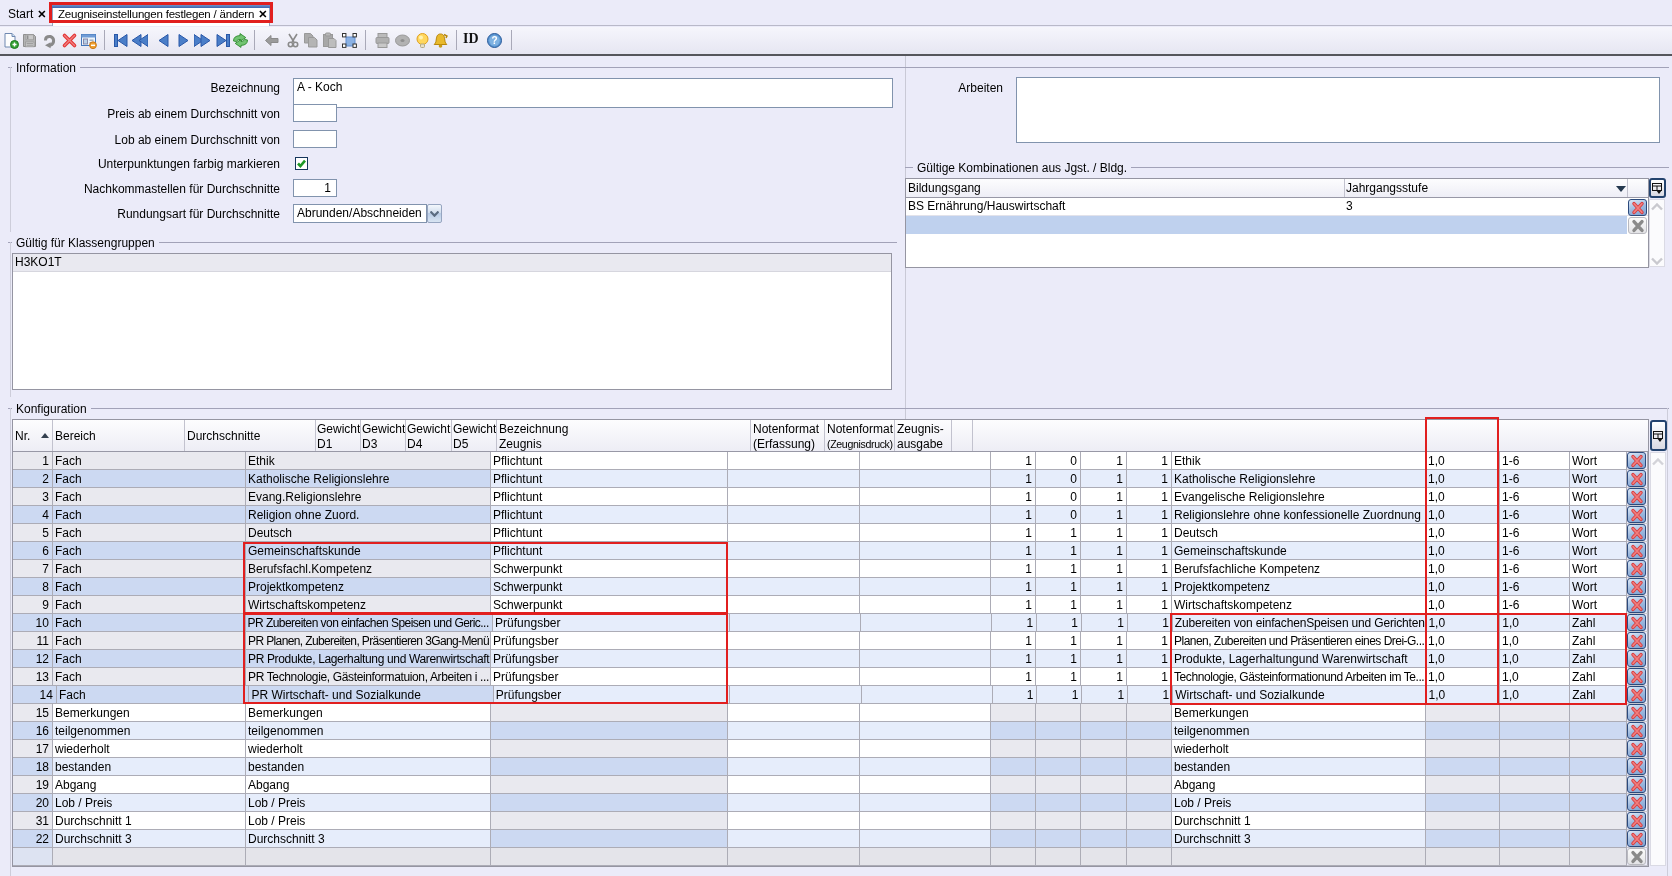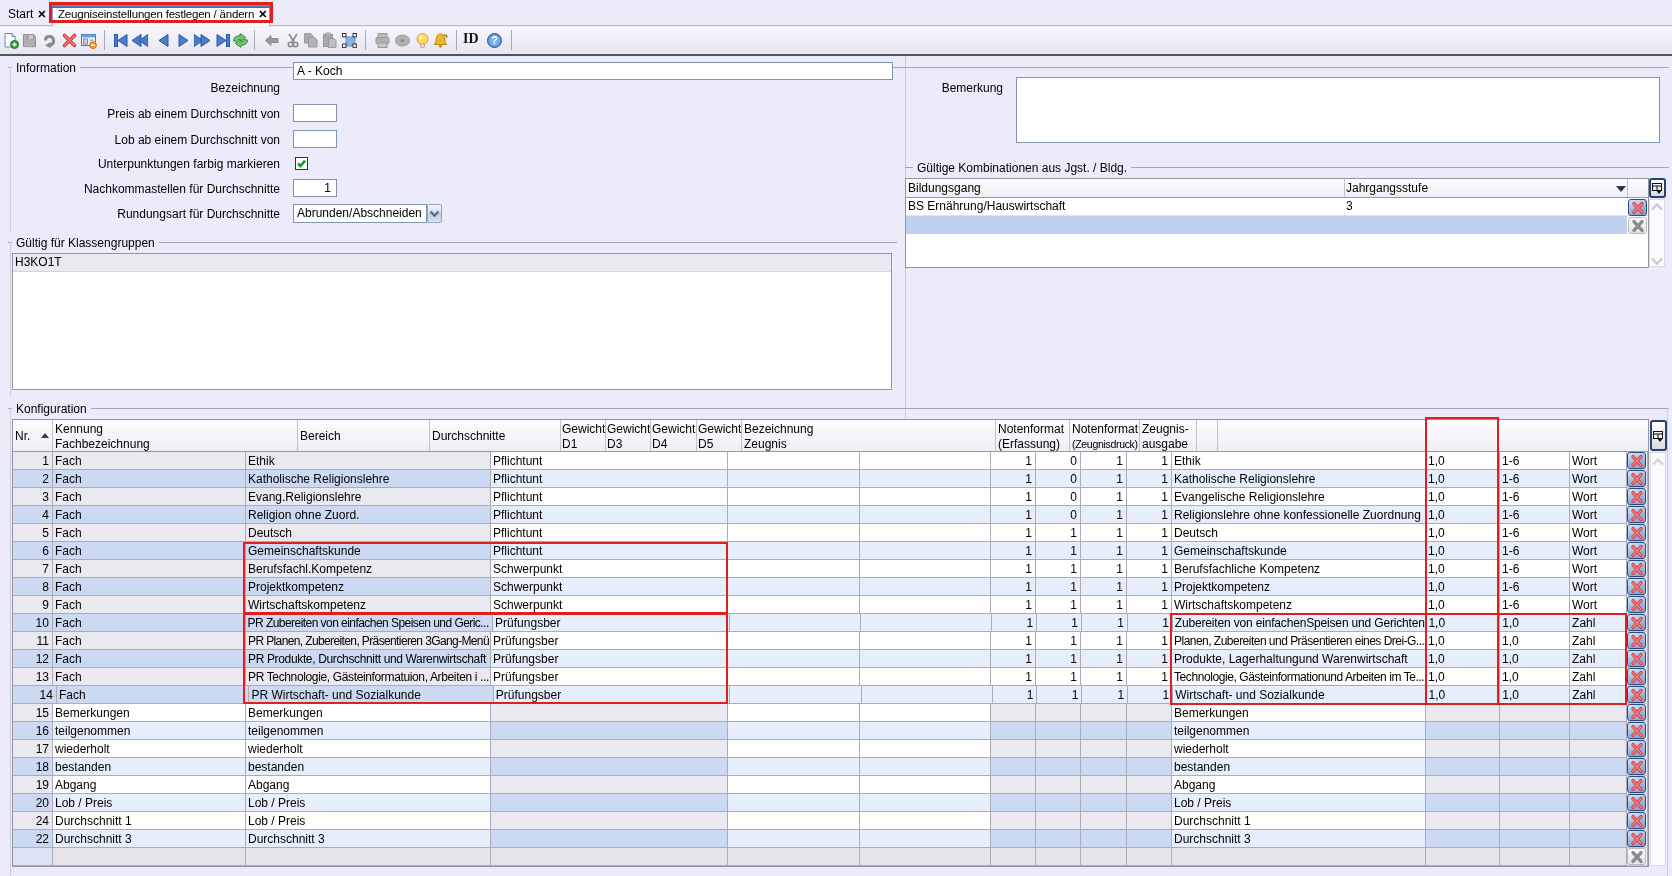--- a/index.html
+++ b/index.html
@@ -169,42 +169,42 @@
 <div class="sep" style="left:254px"></div>
 <div class="sep" style="left:365px"></div>
 <div class="sep" style="left:456px"></div>
 <div class="sep" style="left:511px"></div>
 </div>
 <div class="abs" style="left:905px;top:56px;width:1px;height:363px;background:#c9c9d6"></div>
 
 <div class="fl" style="left:8px;top:67px;width:1661px"></div>
 <div class="flab" style="left:12px;top:61px">Information</div>
 <div class="lab" style="left:80px;top:81px;width:200px">Bezeichnung</div>
-<div class="inp" style="left:293px;top:62px;width:600px;height:18px;padding:1px 3px 0">A - Koch</div>
+<div class="inp" style="left:293px;top:78px;width:600px;height:30px;padding:1px 3px 0">A - Koch</div>
 <div class="lab" style="left:80px;top:107px;width:200px">Preis ab einem Durchschnitt von</div>
 <div class="inp" style="left:293px;top:104px;width:44px;height:18px"></div>
 <div class="lab" style="left:80px;top:133px;width:200px">Lob ab einem Durchschnitt von</div>
 <div class="inp" style="left:293px;top:130px;width:44px;height:18px"></div>
 <div class="lab" style="left:60px;top:157px;width:220px">Unterpunktungen farbig markieren</div>
 <div class="abs" style="left:295px;top:157px;width:13px;height:13px;background:#fff;border:1px solid #16365c">
 <svg width="11" height="11" viewBox="0 0 11 11" style="position:absolute;left:0;top:0">
       <path d="M2 5.5 L4.4 8 L9 2.6" stroke="#1f9927" stroke-width="2.6" fill="none"></path>
     </svg>
   </div>
 <div class="lab" style="left:60px;top:182px;width:220px">Nachkommastellen für Durchschnitte</div>
 <div class="inp num" style="left:293px;top:179px;width:44px;height:18px;padding:1px 5px 0;text-align:right">1</div>
 <div class="lab" style="left:80px;top:207px;width:200px">Rundungsart für Durchschnitte</div>
 <div class="inp" style="left:293px;top:204px;width:134px;height:19px;padding:1px 3px 0">Abrunden/Abschneiden</div>
 <div class="combtn" style="left:427px;top:204px;height:19px">
     <svg width="9" height="6" viewBox="0 0 9 6">
       <path d="M0.5 0.5 L4.5 4.7 L8.5 0.5" stroke="#5a6b80" stroke-width="2.2" fill="none"></path>
     </svg>
   </div>
 
-<div class="lab" style="left:803px;top:81px;width:200px">Bemerkung</div>
+<div class="lab" style="left:803px;top:81px;width:200px">Arbeiten</div>
 <div class="inp" style="left:1016px;top:77px;width:644px;height:66px"></div>
 
 <div class="fl" style="left:8px;top:242px;width:889px"></div>
 <div class="flab" style="left:12px;top:236px">Gültig für Klassengruppen</div>
 <div class="tbl" style="left:12px;top:253px;width:880px;height:137px">
   <div style="height:18px;background:#e9e9f0;border-bottom:1px solid #d6d6de;padding:1px 2px 0">H3KO1T</div>
 </div>
 
 <div class="fl" style="left:905px;top:167px;width:764px"></div>
 <div class="flab" style="left:913px;top:161px">Gültige Kombinationen aus Jgst. / Bldg.</div>
@@ -243,21 +243,20 @@
   </svg>
 <svg class="abs" style="left:1651px;top:257px" width="12" height="8" viewBox="0 0 12 8">
     <path d="M1 1.5 L6 6.5 L11 1.5" stroke="#c9c9cf" stroke-width="2.4" fill="none"></path>
   </svg>
 
 <div class="fl" style="left:8px;top:408px;width:1661px"></div>
 <div class="flab" style="left:12px;top:402px">Konfiguration</div>
 <div id="konf">
   <div id="khead">
     <div class="h mid" style="width:40px">Nr.<span class="sort" style="position:absolute;right:3px;top:13px"></span></div>
-    <div class="h" style="width:245px">Kennung<br>Fachbezeichnung</div>
     <div class="h mid" style="width:132px">Bereich</div>
     <div class="h mid" style="width:131px">Durchschnitte</div>
     <div class="h" style="width:45px;padding-left:1px">Gewicht<br>D1</div>
     <div class="h" style="width:45px;padding-left:1px">Gewicht<br>D3</div>
     <div class="h" style="width:46px;padding-left:1px">Gewicht<br>D4</div>
     <div class="h" style="width:45px;padding-left:1px">Gewicht<br>D5</div>
     <div class="h" style="width:254px">Bezeichnung<br>Zeugnis</div>
     <div class="h" style="width:74px">Notenformat<br>(Erfassung)</div>
     <div class="h" style="width:70px">Notenformat<br><span style="font-size:10.6px;letter-spacing:-0.35px">(Zeugnisdruck)</span></div>
     <div class="h" style="width:57px">Zeugnis-<br>ausgabe</div>
@@ -523,21 +522,21 @@
           <svg width="16" height="14" viewBox="0 0 16 14">
             <path d="M4 2.6 L12 11.4 M12 2.6 L4 11.4" stroke="#d93a3c" stroke-width="3.4" stroke-linecap="round"></path>
             <path d="M4 2.6 L12 11.4 M12 2.6 L4 11.4" stroke="#f07e7e" stroke-width="1.6" stroke-linecap="round"></path>
           </svg>
         </div>
       </div>
     </div>
 <div class="r">
       <div class="c db num" style="width:40px">12</div>
       <div class="c db" style="width:193px">Fach</div>
-      <div class="c db" style="width:245px;letter-spacing:-0.35px">PR Produkte, Durchschnitt und Warenwirtschaft</div>
+      <div class="c db" style="width:245px;letter-spacing:-0.35px">PR Produkte, Lagerhaltung und Warenwirtschaft</div>
       <div class="c eb" style="width:237px">Prüfungsber</div>
       <div class="c eb" style="width:132px"></div>
       <div class="c eb" style="width:131px"></div>
       <div class="c eb num" style="width:45px">1</div>
       <div class="c eb num" style="width:45px">1</div>
       <div class="c eb num" style="width:46px">1</div>
       <div class="c eb num" style="width:45px">1</div>
       <div class="c eb" style="width:254px">Produkte, Lagerhaltungund Warenwirtschaft</div>
       <div class="c eb" style="width:74px">1,0</div>
       <div class="c eb" style="width:70px">1,0</div>
@@ -737,21 +736,21 @@
       <div class="c xc" style="width:21px;letter-spacing:-1.20px">
         <div class="xb">
           <svg width="16" height="14" viewBox="0 0 16 14">
             <path d="M4 2.6 L12 11.4 M12 2.6 L4 11.4" stroke="#d93a3c" stroke-width="3.4" stroke-linecap="round"></path>
             <path d="M4 2.6 L12 11.4 M12 2.6 L4 11.4" stroke="#f07e7e" stroke-width="1.6" stroke-linecap="round"></path>
           </svg>
         </div>
       </div>
     </div>
 <div class="r">
-      <div class="c dg num" style="width:40px">24</div>
+      <div class="c dg num" style="width:40px">31</div>
       <div class="c ew" style="width:193px">Durchschnitt 1</div>
       <div class="c ew" style="width:245px">Lob / Preis</div>
       <div class="c dg" style="width:237px"></div>
       <div class="c ew" style="width:132px"></div>
       <div class="c ew" style="width:131px"></div>
       <div class="c dg num" style="width:45px"></div>
       <div class="c dg num" style="width:45px"></div>
       <div class="c dg num" style="width:46px"></div>
       <div class="c dg num" style="width:45px"></div>
       <div class="c ew" style="width:254px">Durchschnitt 1</div>

